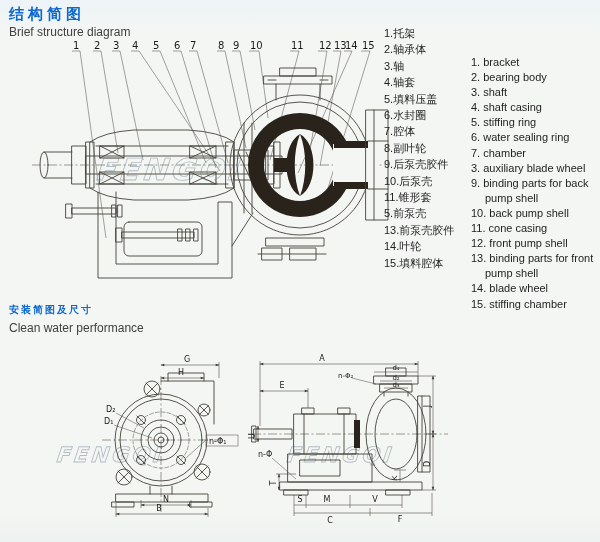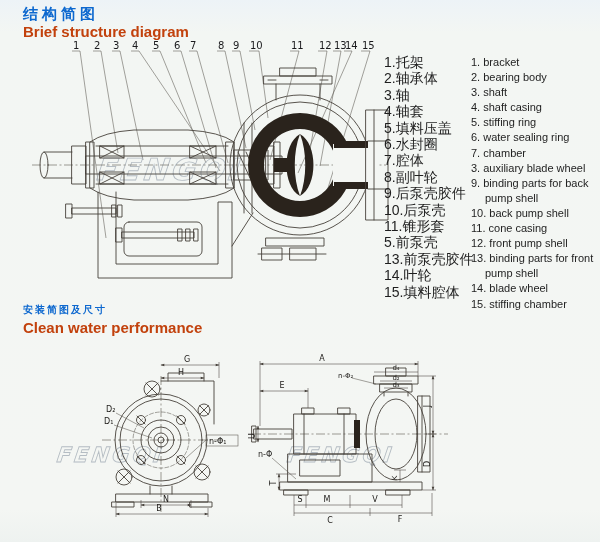--- a/index.html
+++ b/index.html
@@ -1,26 +1,26 @@
 <!DOCTYPE html>
 <html><head>
 <meta charset="utf-8">
 <style>
   html,body{margin:0;padding:0;}
   body{
     width:600px;height:542px;position:relative;overflow:hidden;
     background:linear-gradient(180deg,#edf3f7 0%,#f3f6f3 6%,#f4f6f3 94%,#eef2f0 100%);
     font-family:"Liberation Sans",sans-serif;
   }
-  .hdr{position:absolute;left:23px;}
+  .hdr{position:absolute;left:9px;}
   #hdr1{top:5px;} #hdr2{top:301px;}
   .zh{font-weight:bold;color:#0d68cf;font-size:15px;letter-spacing:4px;line-height:18px;}
-  .en{font-weight:bold;color:#c2410c;font-size:15px;letter-spacing:0;line-height:18px;}
+  .en{font-weight:normal;color:#404040;font-size:12px;letter-spacing:0;line-height:18px;}
   .plist{position:absolute;margin:0;padding:0;list-style:none;color:#1e1e1e;}
-  #list-cn{left:384px;top:54px;width:96px;font-size:14px;line-height:16.4px;}
+  #list-cn{left:384px;top:25px;width:96px;font-size:11px;line-height:16.4px;}
   #list-en{left:471px;top:55px;width:129px;font-size:11px;line-height:15.1px;}
   #list-en li{padding-left:14px;text-indent:-14px;}
   svg{position:absolute;}
   #svg-structure{left:28px;top:38px;}
   #svg-install{left:56px;top:350px;}
   .ln{fill:none;stroke:#46413a;stroke-width:0.9;stroke-linecap:round;stroke-linejoin:round;}
   .thin{fill:none;stroke:#5a564e;stroke-width:0.55;}
   .blk{fill:#2a231c;stroke:none;}
   .cl{fill:none;stroke:#5f5a52;stroke-width:0.6;stroke-dasharray:9 2.5 2 2.5;}
   .dim{fill:none;stroke:#46413a;stroke-width:0.55;}

